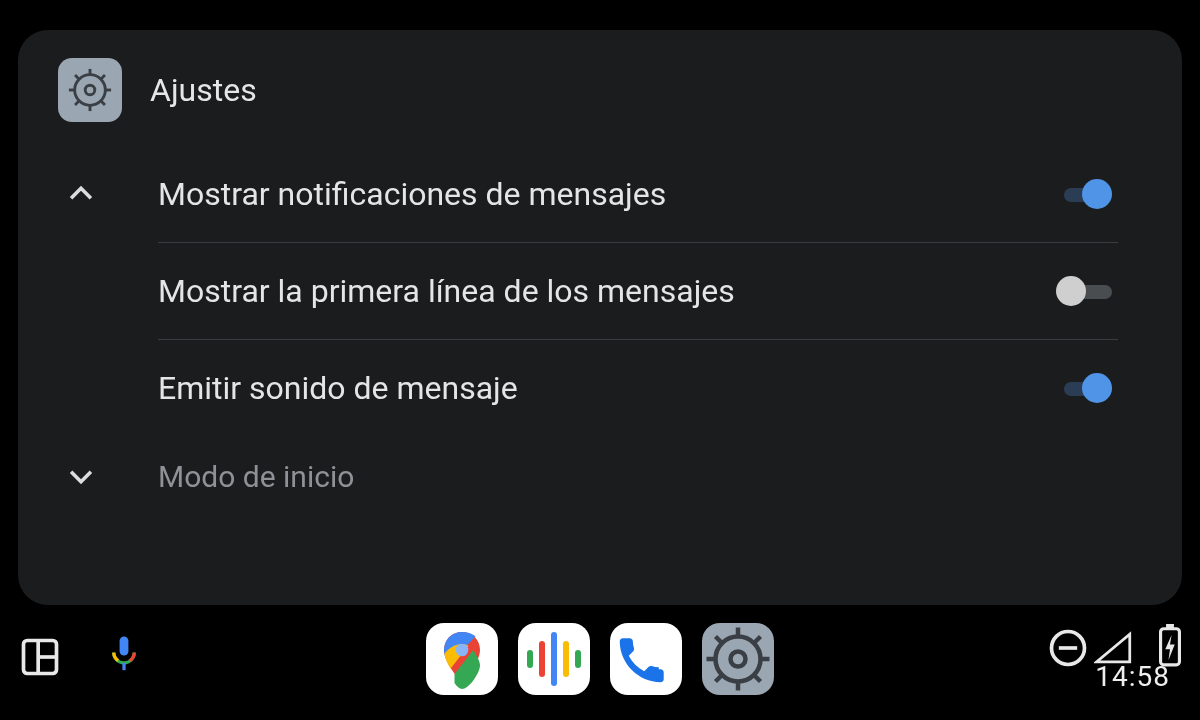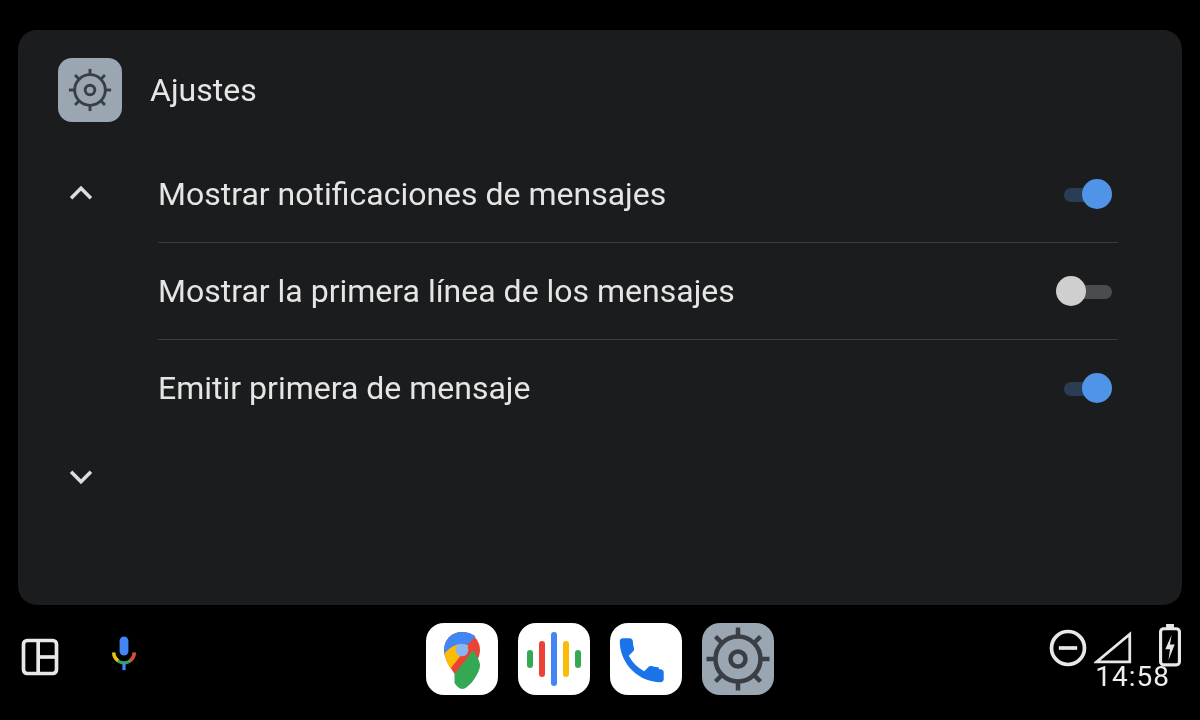--- a/index.html
+++ b/index.html
@@ -11,21 +11,21 @@
     color: #e8e8e8;
     overflow: hidden;
   }
   .panel {
     position: absolute;
     left: 18px;
     right: 18px;
     top: 30px;
     bottom: 115px;
     background: #1b1c1e;
-    border-radius: 19px;
+    border-radius: 30px;
     padding: 28px 64px 10px 40px;
     display: flex;
     flex-direction: column;
   }
   .panel-header {
     display: flex;
     align-items: center;
     gap: 28px;
     margin-bottom: 24px;
   }
@@ -197,35 +197,36 @@
         <div class="toggle off">
           <div class="toggle-track"></div>
             <div class="toggle-knob"></div>
         </div>
       </div>
     </div>
     <div class="divider"></div>
 
     <div class="row">
       <div class="row-chevron"></div>
-      <div class="row-label">Emitir primera de mensaje</div>
+      <div class="row-label">Emitir sonido de mensaje</div>
       <div class="row-toggle">
         <div class="toggle on">
           <div class="toggle-track"></div>
             <div class="toggle-knob"></div>
         </div>
       </div>
     </div>
 
     <div class="row" style="min-height:80px">
       <div class="row-chevron">
         <svg viewBox="0 0 24 24" fill="none" stroke-width="2.5">
             <polyline points="5,9 12,16 19,9"></polyline>
           </svg>
       </div>
+      <div class="row-label muted">Modo de inicio</div>
     </div>
 
   </div>
 </div>
 
 <div class="dock">
   <div class="dock-left">
     <div class="plain-icon">
       <svg viewBox="0 0 24 24" fill="none" stroke="#e8e8e8" stroke-width="2">
         <rect x="3" y="3" width="18" height="18" rx="2"></rect>

